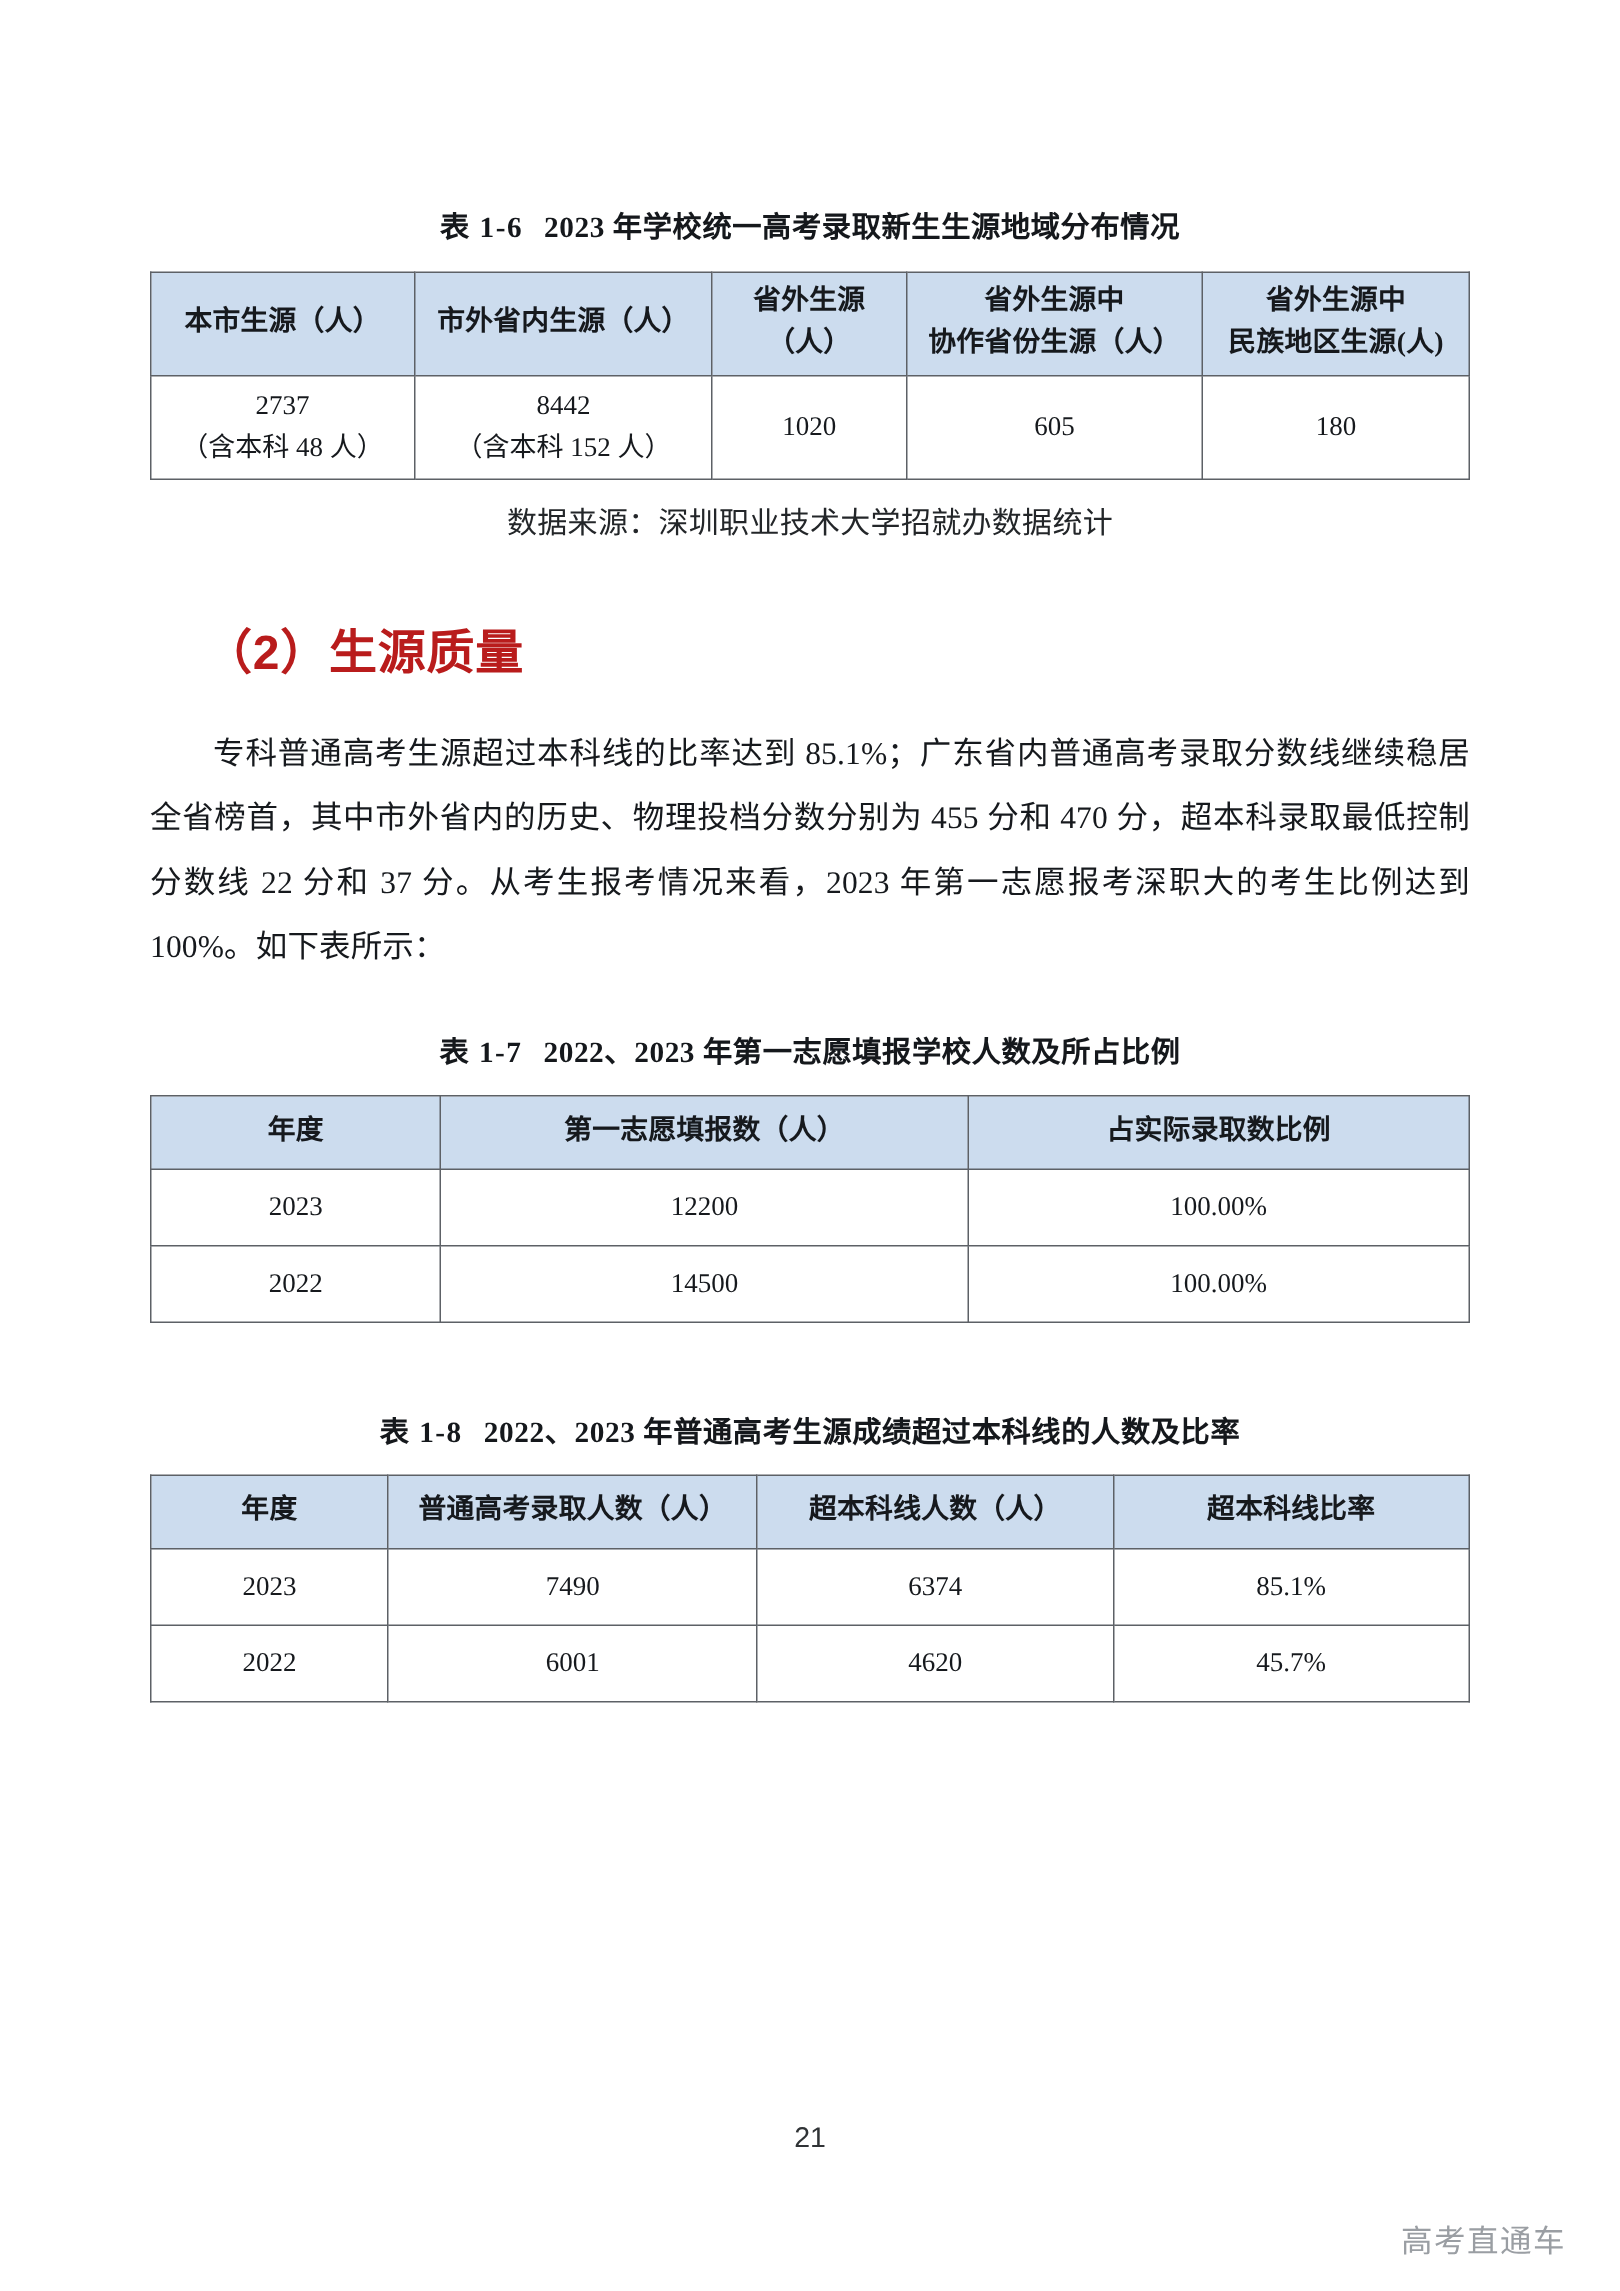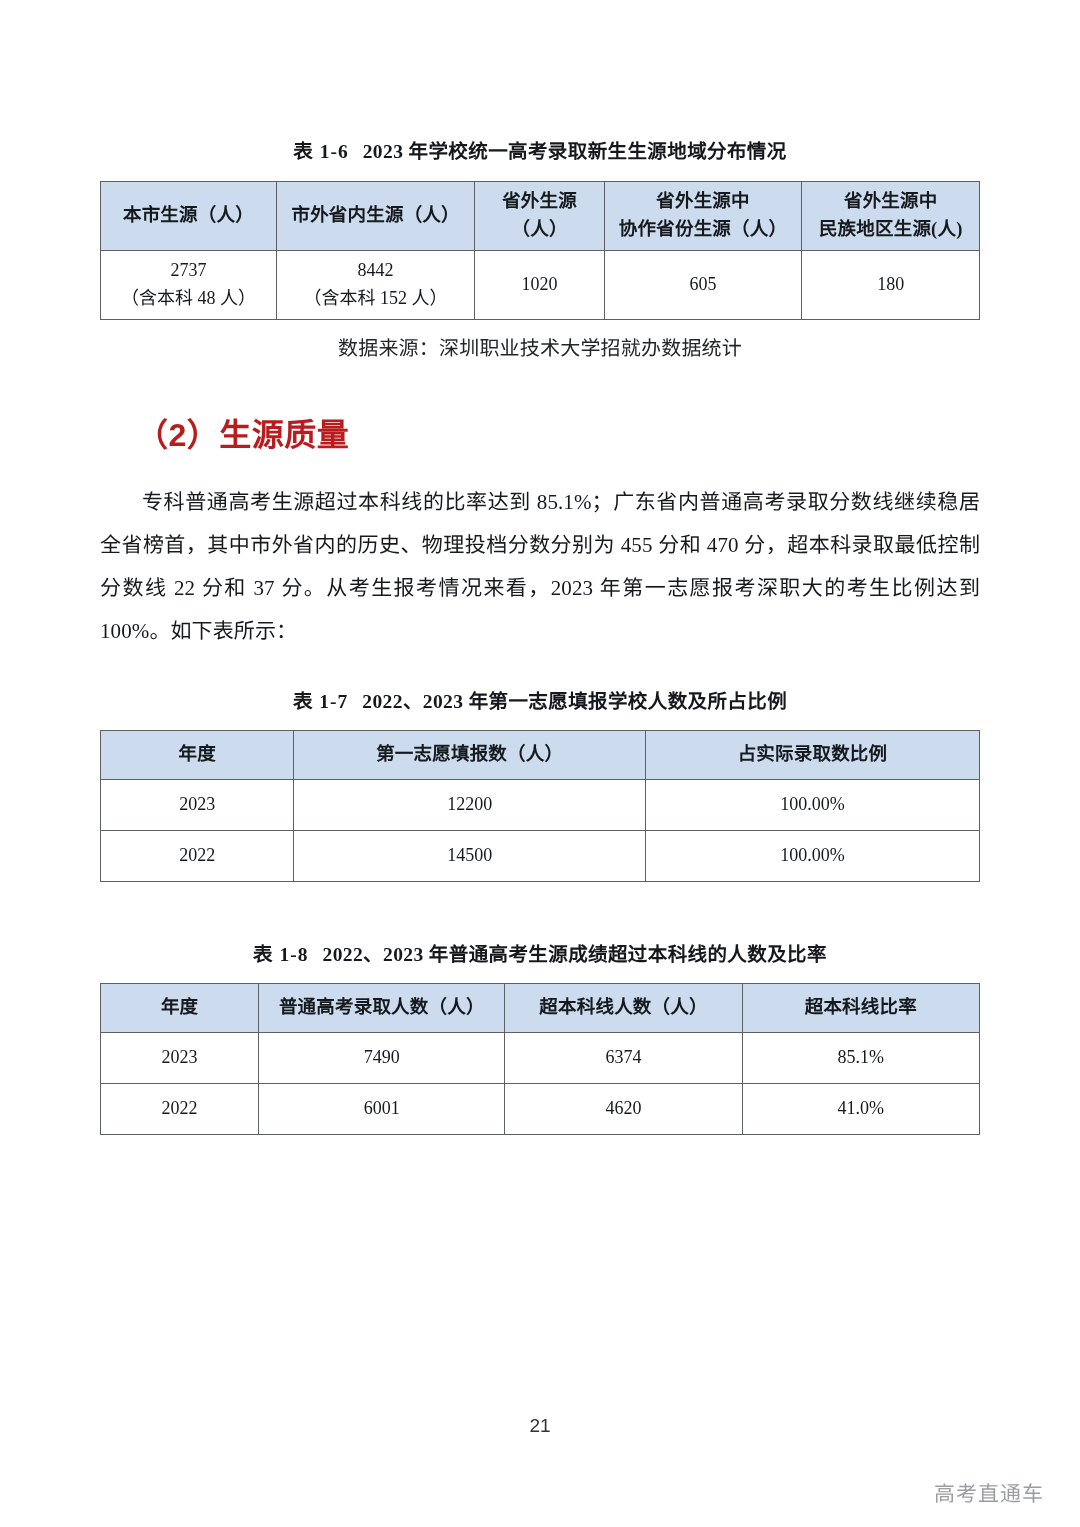--- a/index.html
+++ b/index.html
@@ -283,21 +283,21 @@
       <tr>
         <td>2023</td>
         <td>7490</td>
         <td>6374</td>
         <td>85.1%</td>
       </tr>
       <tr>
         <td>2022</td>
         <td>6001</td>
         <td>4620</td>
-        <td>41.0%</td>
+        <td>45.7%</td>
       </tr>
     </tbody>
   </table>
 
   <div class="page-number">21</div>
   <div class="watermark">高考直通车</div>
 
 </div>
 
 </body></html>

